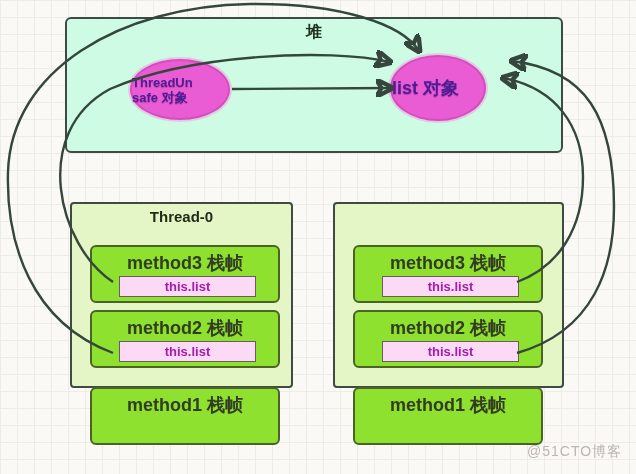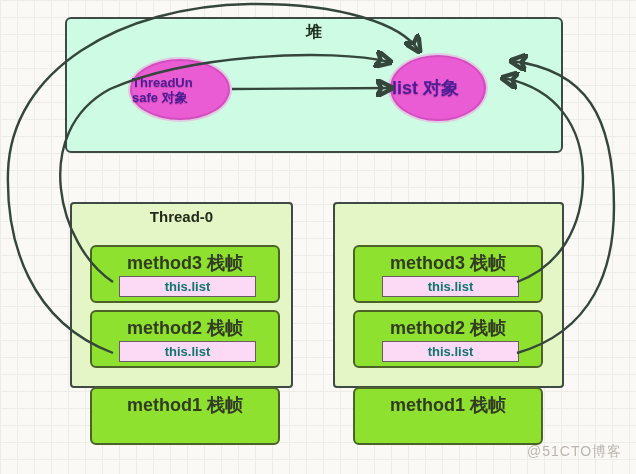--- a/index.html
+++ b/index.html
@@ -63,21 +63,21 @@
   .frame-3 { top: 183px; }
   .frame-label {
     position: absolute; left: 0; top: 4px; width: 100%;
     text-align: center; font-weight: bold; font-size: 18px; color: #333c22;
   }
   .field-box {
     position: absolute; left: 27px; top: 29px; width: 137px; height: 21px;
     background: #fcd9f4;
     border: 1px solid #6a5a66;
     display: flex; align-items: center; justify-content: center;
-    font-weight: bold; font-size: 13px; color: #0f766e; text-align: center;
+    font-weight: bold; font-size: 13px; color: #a21caf; text-align: center;
   }
   .arrows-layer {
     position: absolute; left: 0; top: 0; width: 636px; height: 474px;
     pointer-events: none;
   }
   .arrows-layer path { stroke: #35463c; stroke-width: 2.4; fill: none; }
   .watermark {
     position: absolute; left: 516px; top: 443px;
     font-size: 14px; color: #bcb6ae; letter-spacing: 1px; margin-left: 11px;
   }

